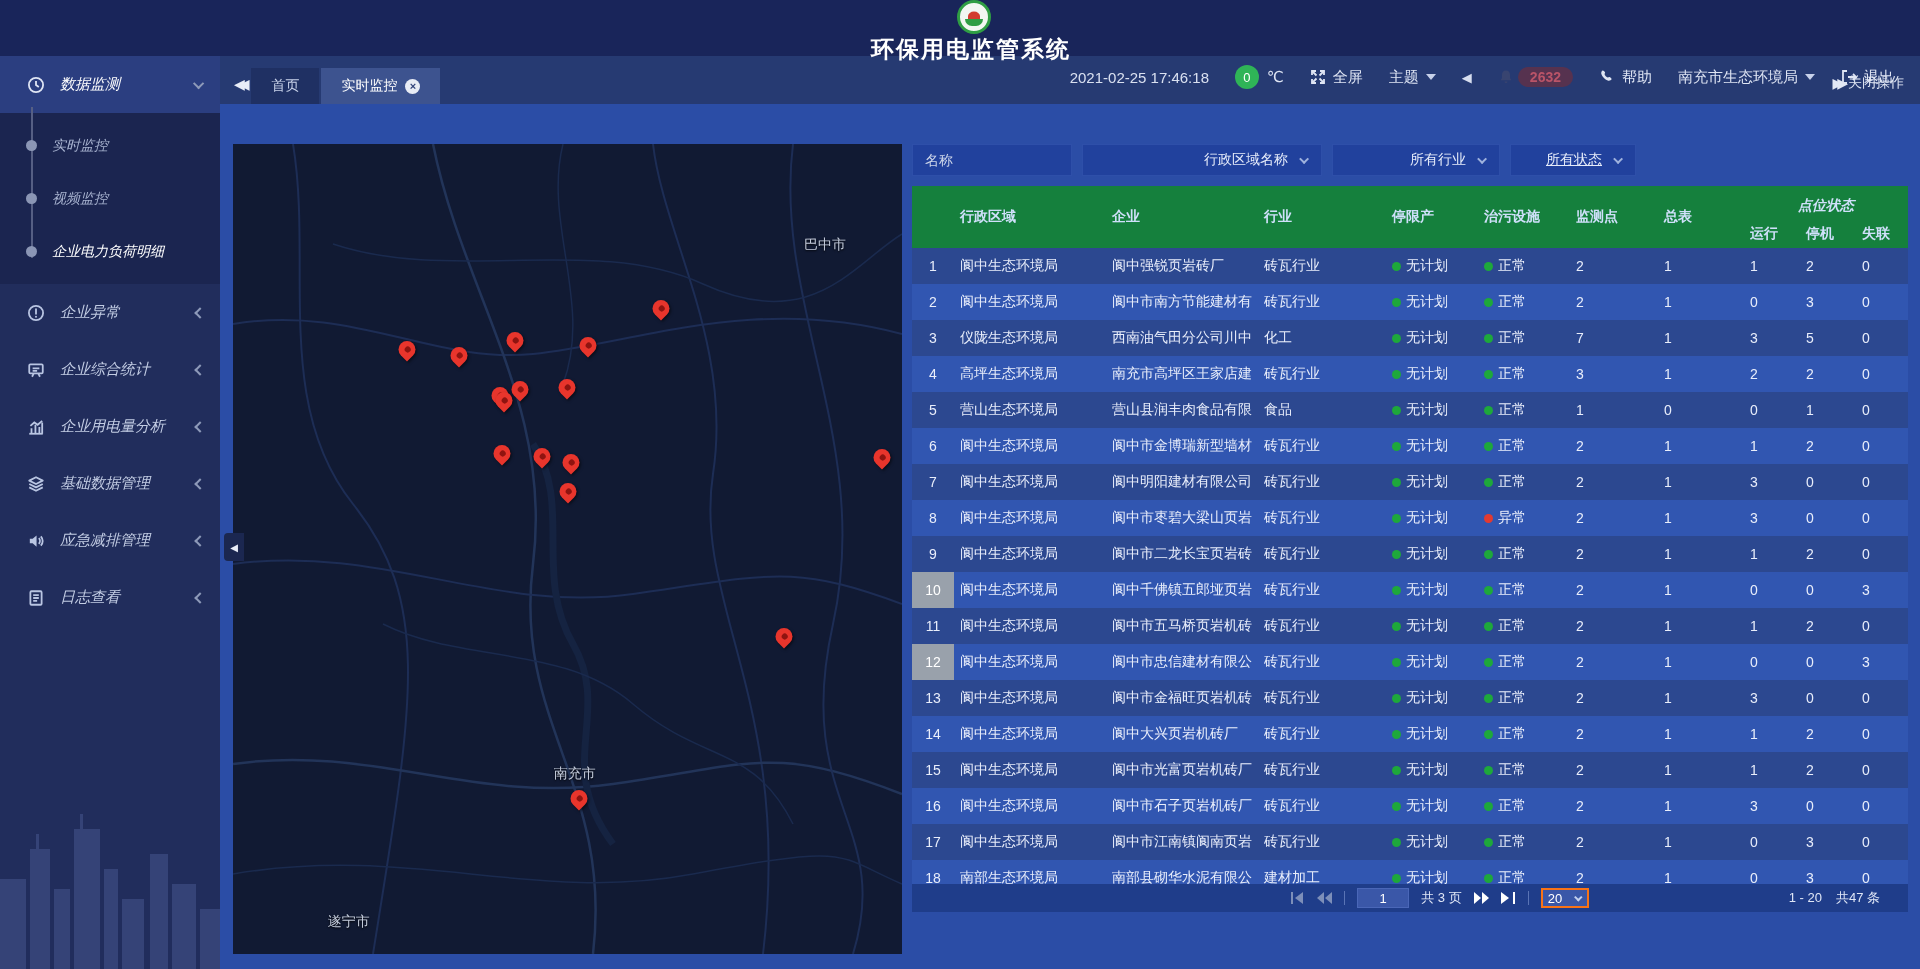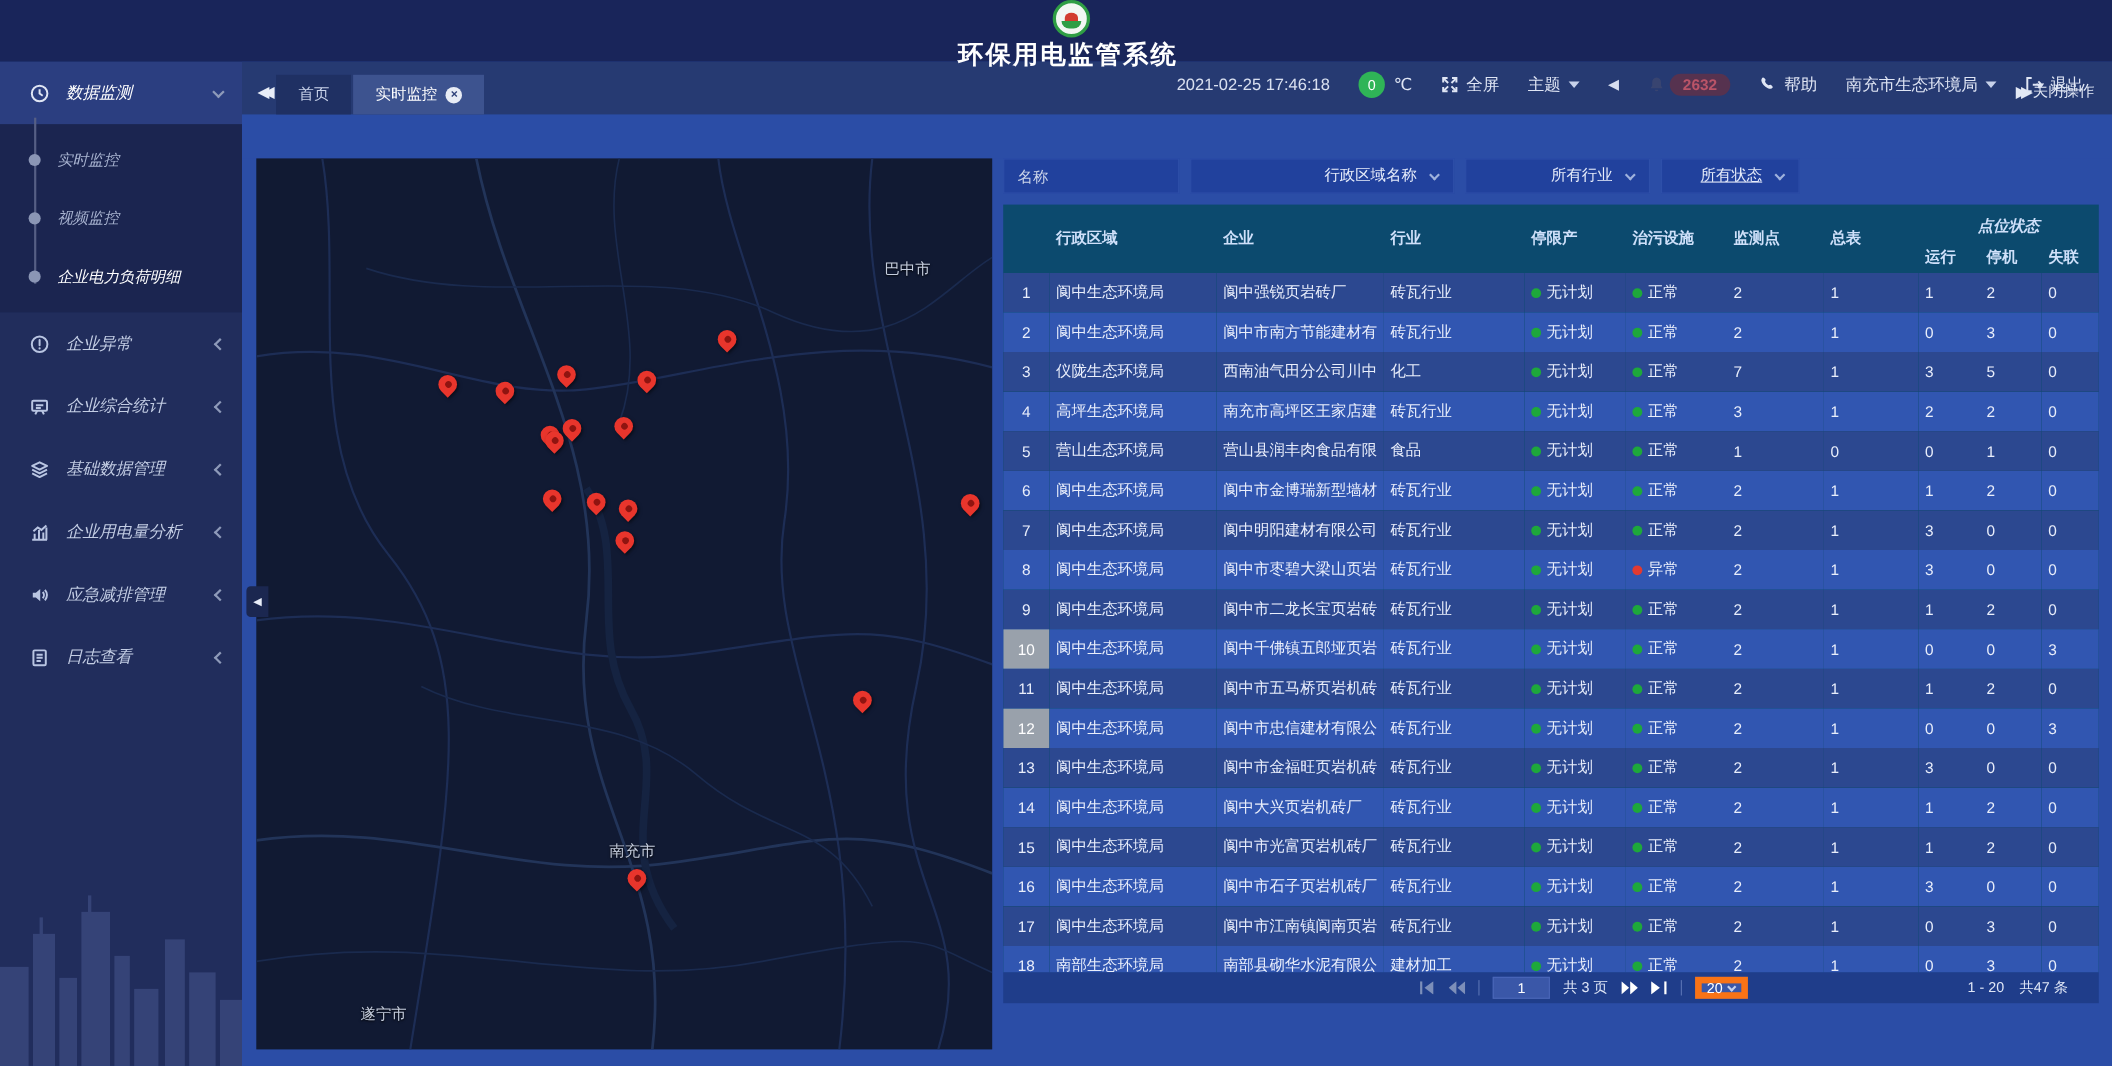--- a/index.html
+++ b/index.html
@@ -72,21 +72,21 @@
   .panel { position:absolute; left:692px; top:0; width:996px; height:768px; }
   .filters { display:flex; gap:10px; height:32px; }
   .f-input, .f-select { background:#21419d; border:1px solid #2e4fa9; color:#e6ecfa; font-size:14px; height:32px; padding:0 12px; display:flex; align-items:center; }
   input.f-input { width:160px; outline:none; }
   input.f-input::placeholder { color:#cdd6ea; }
   .f-select { justify-content:flex-end; cursor:pointer; }
   .f-select .sel-chev { width:7px; height:7px; border-left:2px solid #9fb2dd; border-bottom:2px solid #9fb2dd; transform:rotate(-45deg) translateY(-2px); margin-left:14px; }
   .f-region { width:240px; } .f-industry { width:168px; } .f-status { width:126px;text-decoration:underline; }
 
   
-  .table-wrap { position:absolute; top:42px; left:0; right:0; bottom:28px; background:#0c4a6e; overflow:hidden; }
+  .table-wrap { position:absolute; top:42px; left:0; right:0; bottom:28px; background:#15803d; overflow:hidden; }
   table { border-collapse:collapse; width:996px; table-layout:fixed; }
   th { color:#cfe0fa; font-size:14px; font-weight:bold; text-align:left; padding:4px 6px; }
   thead .group-th { text-align:center; font-style:italic; padding-top:10px; }
   thead tr.cols th { height:34px; vertical-align:middle; }
   thead tr.sub th { height:28px; font-weight:bold; }
   td { color:#e9eefb; font-size:14px; padding:0 6px; height:36px; overflow:hidden; white-space:nowrap; }
   tbody tr:nth-child(odd) { background:#2c4890; }
   tbody tr:nth-child(even) { background:#3156b1; }
   .c-no { padding:0; text-align:center; }
   .no-box { display:flex; width:100%; height:36px; align-items:center; justify-content:center; }
@@ -95,21 +95,21 @@
   .dot[data-st="ok"] { background:#1ea83b; }
   .dot[data-st="bad"] { background:#e23a31; }
 
   
   .pager { position:absolute; left:0; right:0; bottom:0; height:28px; background:#1f3d8a; display:flex; align-items:center; color:#dfe6f6; font-size:13px; }
   .pager-controls { margin-left:auto; display:flex; align-items:center; gap:12px; }
   .pg-ic { display:inline-flex; cursor:pointer; }
   .pg-ic svg { width:15px; height:12px; }
   .pg-divider { width:1px; height:14px; background:#5a74b5; }
   .page-input { width:52px; height:20px; background:#3a57a8; border:1px solid #4a67b8; color:#fff; text-align:center; font-size:13px; }
-  .size-select { width:48px; height:20px; background:#3a57a8; border:6px solid #f97316; color:#fff; display:flex; align-items:center; justify-content:space-between; padding:0 5px; cursor:pointer; }
+  .size-select { width:48px; height:20px; background:#3a57a8; border:2px solid #f97316; color:#fff; display:flex; align-items:center; justify-content:space-between; padding:0 5px; cursor:pointer; }
   .size-select .sel-chev { width:6px; height:6px; border-left:2px solid #c3d0ee; border-bottom:2px solid #c3d0ee; transform:rotate(-45deg) translateY(-1px); }
   .pager-range { margin-left:200px; margin-right:28px; white-space:nowrap; }
   .pager-range span { margin-left:14px; }
   .pager-range span:first-child { margin-left:0; }
 </style>
 </head>
 <body>
 
 <div class="app">
 
@@ -211,38 +211,38 @@
         <svg viewBox="0 0 16 16" fill="none" stroke="#b9c5e2" stroke-width="1.6">
             <rect x="2" y="3" width="12" height="8" rx="1"></rect>
             <path d="M5 6.5h6M5 8.8h4M6 11l-1.5 3M10 11l1.5 3"></path>
           </svg>
       </span>
       <span class="menu-label">企业综合统计</span>
       <span class="chev left"></span>
     </div>
     <div class="menu-group">
       <span class="menu-icon">
+        <svg viewBox="0 0 16 16" fill="none" stroke="#b9c5e2" stroke-width="1.6">
+            <path d="M2 14h12"></path>
+            <path d="M4 14V9M7.5 14V6M11 14V8M13.5 14V4"></path>
+            <path d="M3 7l3.5-3 3 2 4-3.5"></path>
+          </svg>
+      </span>
+      <span class="menu-label">企业用电量分析</span>
+      <span class="chev left"></span>
+    </div>
+    <div class="menu-group">
+      <span class="menu-icon">
         <svg viewBox="0 0 16 16" fill="none" stroke="#b9c5e2" stroke-width="1.6" stroke-linejoin="round">
             <path d="M8 2l6 3-6 3-6-3z"></path>
             <path d="M2 8l6 3 6-3"></path>
             <path d="M2 11l6 3 6-3"></path>
           </svg>
       </span>
       <span class="menu-label">基础数据管理</span>
-      <span class="chev left"></span>
-    </div>
-    <div class="menu-group">
-      <span class="menu-icon">
-        <svg viewBox="0 0 16 16" fill="none" stroke="#b9c5e2" stroke-width="1.6">
-            <path d="M2 14h12"></path>
-            <path d="M4 14V9M7.5 14V6M11 14V8M13.5 14V4"></path>
-            <path d="M3 7l3.5-3 3 2 4-3.5"></path>
-          </svg>
-      </span>
-      <span class="menu-label">企业用电量分析</span>
       <span class="chev left"></span>
     </div>
     <div class="menu-group">
       <span class="menu-icon">
         <svg viewBox="0 0 16 16" fill="none" stroke="#b9c5e2" stroke-width="1.6">
             <path d="M2.5 6v4h2.5L8.5 13V3L5 6z" fill="#b9c5e2" stroke="none"></path>
             <path d="M10.5 5.5a3.6 3.6 0 010 5M12.3 3.8a6.2 6.2 0 010 8.4"></path>
           </svg>
       </span>
       <span class="menu-label">应急减排管理</span>

